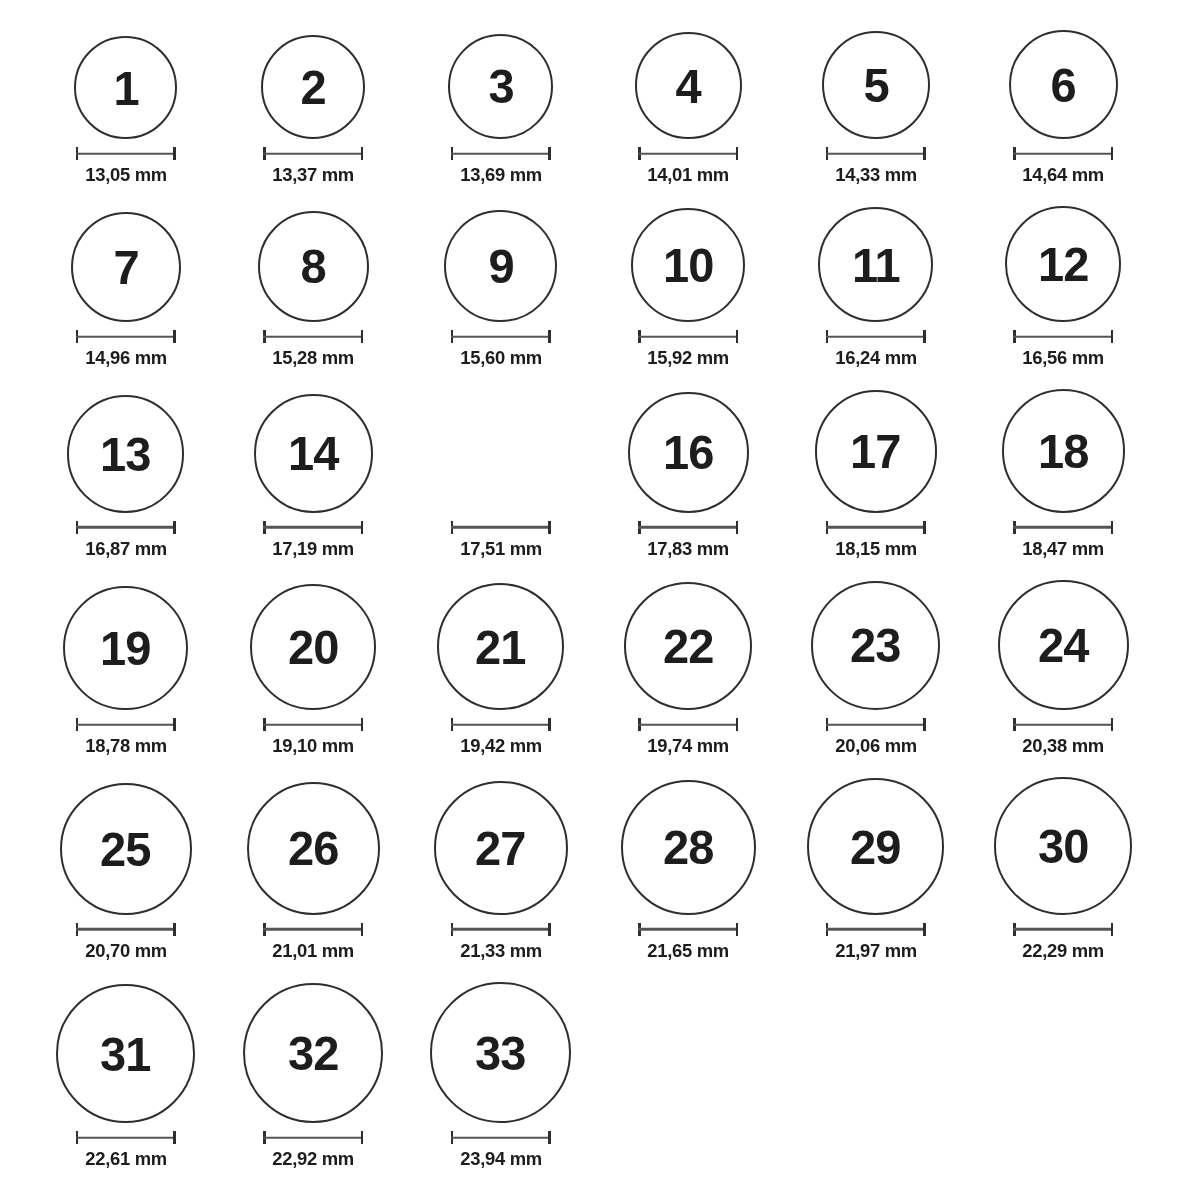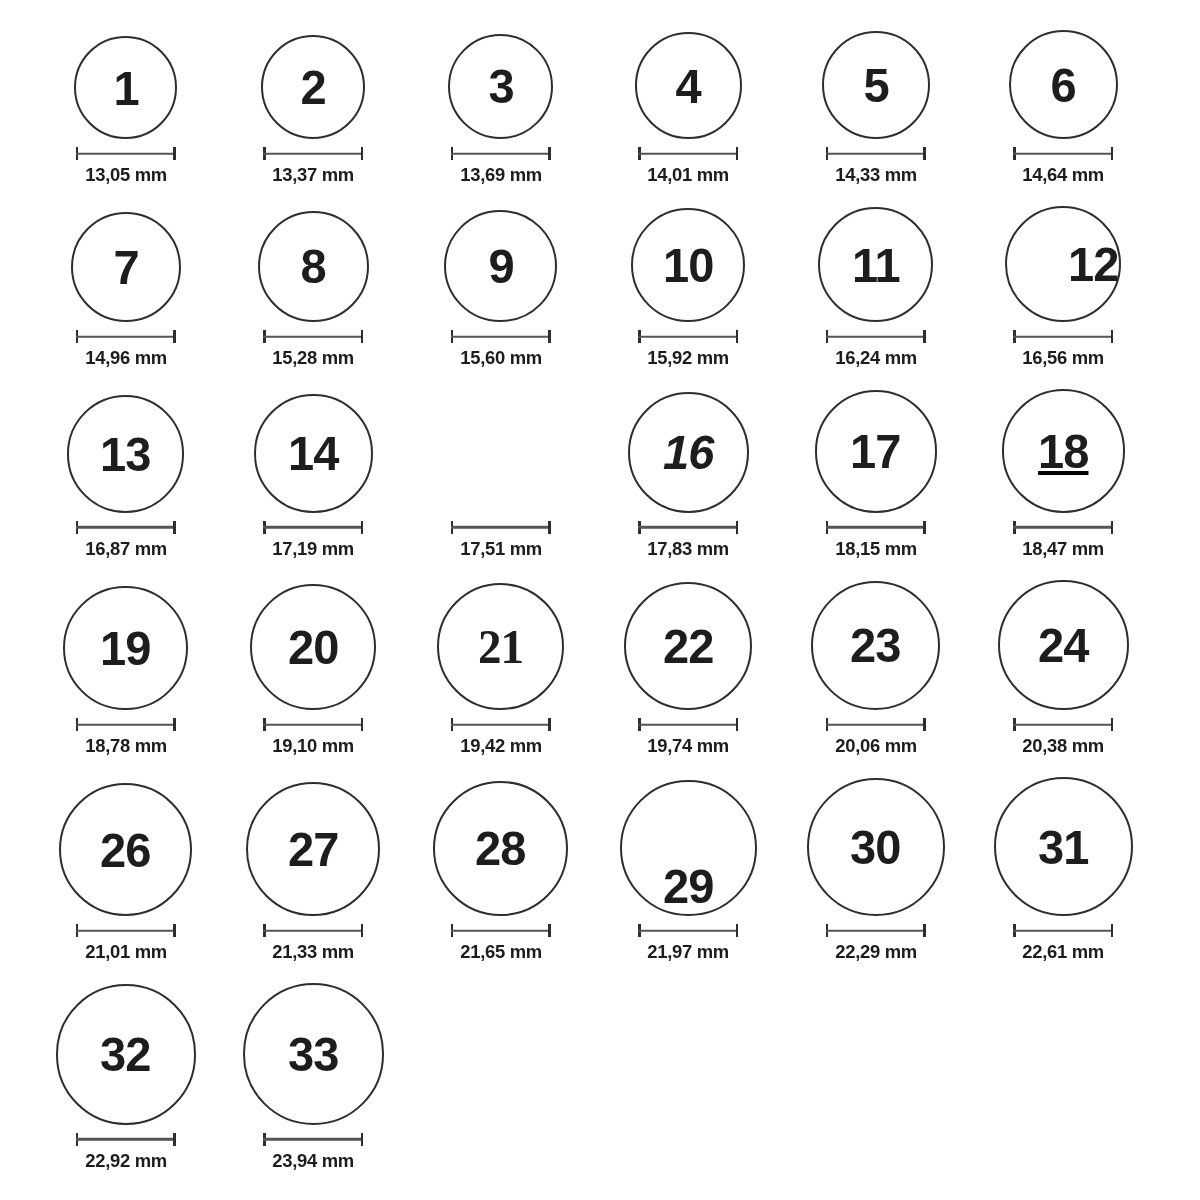--- a/index.html
+++ b/index.html
@@ -174,21 +174,21 @@
     <div class="cell">
       <div class="circle" style="width: 115px; height: 115px; justify-content: center;">
         <span class="num">11</span>
       </div>
       <div class="dim">
         <div class="bar"></div>
       </div>
       <div class="mm">16,24 mm</div>
     </div>
     <div class="cell">
-      <div class="circle" style="width: 116.2px; height: 116.2px; justify-content: flex-end;">
+      <div class="circle" style="width: 116.2px; height: 116.2px;">
         <span class="num">12</span>
       </div>
       <div class="dim">
         <div class="bar"></div>
       </div>
       <div class="mm">16,56 mm</div>
     </div>
     <div class="cell">
       <div class="circle" style="width: 117.4px; height: 117.4px;">
         <span class="num">13</span>
@@ -207,39 +207,39 @@
       </div>
       <div class="mm">17,19 mm</div>
     </div>
     <div class="cell">
       <div class="dim">
         <div class="bar"></div>
       </div>
       <div class="mm">17,51 mm</div>
     </div>
     <div class="cell">
-      <div class="circle" style="width: 121px; height: 121px; font-style: italic;">
+      <div class="circle" style="width: 121px; height: 121px;">
         <span class="num">16</span>
       </div>
       <div class="dim">
         <div class="bar"></div>
       </div>
       <div class="mm">17,83 mm</div>
     </div>
     <div class="cell">
       <div class="circle" style="width: 122.2px; height: 122.2px;">
         <span class="num">17</span>
       </div>
       <div class="dim">
         <div class="bar"></div>
       </div>
       <div class="mm">18,15 mm</div>
     </div>
     <div class="cell">
-      <div class="circle" style="width: 123.4px; height: 123.4px; text-decoration: underline;">
+      <div class="circle" style="width: 123.4px; height: 123.4px;">
         <span class="num">18</span>
       </div>
       <div class="dim">
         <div class="bar"></div>
       </div>
       <div class="mm">18,47 mm</div>
     </div>
     <div class="cell">
       <div class="circle" style="width: 124.6px; height: 124.6px;">
         <span class="num">19</span>
@@ -252,21 +252,21 @@
     <div class="cell">
       <div class="circle" style="width: 125.8px; height: 125.8px;">
         <span class="num">20</span>
       </div>
       <div class="dim">
         <div class="bar"></div>
       </div>
       <div class="mm">19,10 mm</div>
     </div>
     <div class="cell">
-      <div class="circle" style="width: 127px; height: 127px; font-family: Liberation Serif, serif;">
+      <div class="circle" style="width: 127px; height: 127px;">
         <span class="num">21</span>
       </div>
       <div class="dim">
         <div class="bar"></div>
       </div>
       <div class="mm">19,42 mm</div>
     </div>
     <div class="cell">
       <div class="circle" style="width: 128.2px; height: 128.2px;">
         <span class="num">22</span>
@@ -288,20 +288,29 @@
     <div class="cell">
       <div class="circle" style="width: 130.6px; height: 130.6px;">
         <span class="num">24</span>
       </div>
       <div class="dim">
         <div class="bar"></div>
       </div>
       <div class="mm">20,38 mm</div>
     </div>
     <div class="cell">
+      <div class="circle" style="width: 131.8px; height: 131.8px;">
+        <span class="num">25</span>
+      </div>
+      <div class="dim">
+        <div class="bar"></div>
+      </div>
+      <div class="mm">20,70 mm</div>
+    </div>
+    <div class="cell">
       <div class="circle" style="width: 133px; height: 133px;">
         <span class="num">26</span>
       </div>
       <div class="dim">
         <div class="bar"></div>
       </div>
       <div class="mm">21,01 mm</div>
     </div>
     <div class="cell">
       <div class="circle" style="width: 134.2px; height: 134.2px;">
@@ -315,21 +324,21 @@
     <div class="cell">
       <div class="circle" style="width: 135.4px; height: 135.4px;">
         <span class="num">28</span>
       </div>
       <div class="dim">
         <div class="bar"></div>
       </div>
       <div class="mm">21,65 mm</div>
     </div>
     <div class="cell">
-      <div class="circle" style="width: 136.6px; height: 136.6px; align-items: flex-end;">
+      <div class="circle" style="width: 136.6px; height: 136.6px;">
         <span class="num">29</span>
       </div>
       <div class="dim">
         <div class="bar"></div>
       </div>
       <div class="mm">21,97 mm</div>
     </div>
     <div class="cell">
       <div class="circle" style="width: 137.8px; height: 137.8px;">
         <span class="num">30</span>

